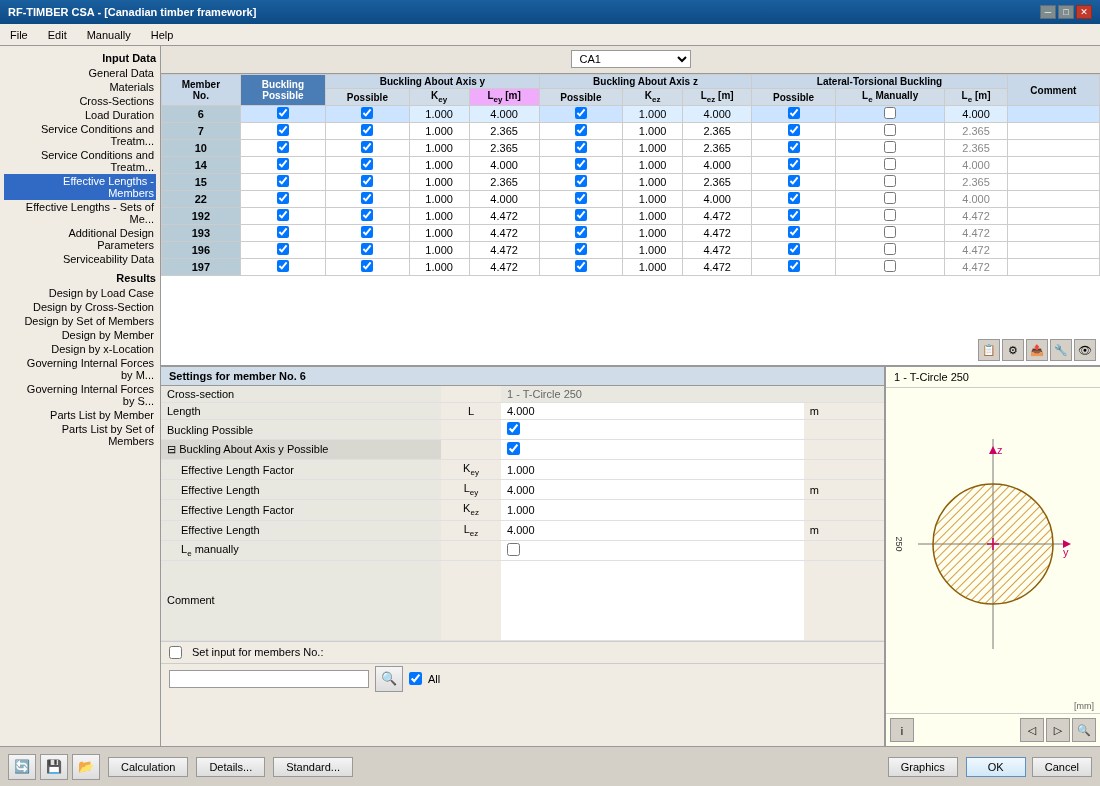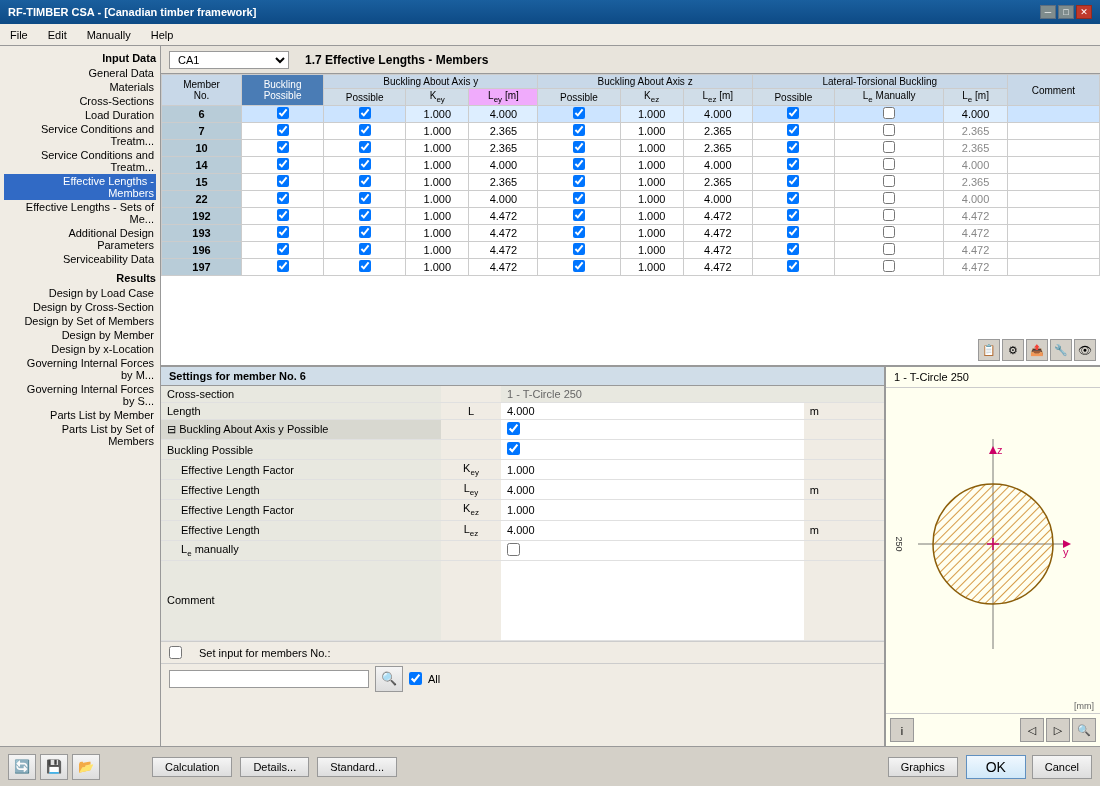--- a/index.html
+++ b/index.html
@@ -77,22 +77,23 @@
       overflow: hidden;
     }
 
     
     .content-header {
       background: #e8e4dc;
       border-bottom: 1px solid #999;
       padding: 4px 8px;
       display: flex;
       align-items: center;
-      gap: 16px;
+      gap: 8px;
       height: 28px;
+      flex-direction: column;
     }
     .dropdown-selector {
       background: white;
       border: 1px solid #999;
       padding: 1px 4px;
       width: 120px;
       font-size: 11px;
     }
     .content-title { font-size: 12px; font-weight: bold; color: #000000; }
 
@@ -112,21 +113,21 @@
       font-size: 10px;
     }
     .data-table th, .data-table td {
       border: 1px solid #ccc;
       padding: 1px 3px;
       text-align: center;
       white-space: nowrap;
     }
     .data-table th {
       background: #d0dde8;
-      font-weight: normal;
+      font-weight: bold;
       font-size: 10px;
     }
     .data-table .col-header-blue {
       background: #4a7cb5;
       color: white;
     }
     .data-table .col-header-light {
       background: #c8d8e8;
     }
     .data-table td.member-num {
@@ -233,21 +234,21 @@
     .bottom-bar {
       height: 40px;
       background: #d4d0c8;
       border-top: 1px solid #999;
       display: flex;
       align-items: center;
       padding: 4px 8px;
       gap: 8px;
     }
     .bottom-bar-left { display: flex; gap: 4px; }
-    .bottom-bar-center { flex: 1; display: flex; align-items: center; justify-content: flex-end; gap: 8px; margin-left: 44px; }
+    .bottom-bar-center { flex: 1; display: flex; align-items: center; justify-content: flex-end; gap: 8px; }
     .bottom-bar-right { display: flex; gap: 6px; }
     .btn {
       background: linear-gradient(to bottom, #f5f5f5, #ddd);
       border: 1px solid #999;
       padding: 3px 12px;
       cursor: pointer;
       font-size: 11px;
       min-width: 60px;
     }
     .btn-icon {
@@ -258,32 +259,32 @@
       font-size: 13px;
       width: 28px;
       height: 26px;
       display: flex; align-items: center; justify-content: center;
     }
     .btn-ok {
       background: linear-gradient(to bottom, #f0f8ff, #d0e8f8);
       border: 1px solid #6090c0;
       padding: 3px 16px;
       cursor: pointer;
-      font-size: 14px;
+      font-size: 11px;
       min-width: 60px;
     }
 
     
     .member-input-area {
       padding: 4px 8px;
       border-top: 1px solid #ccc;
       background: #f0ece4;
       display: flex;
-      align-items: flex-end;
-      gap: 17px;
+      align-items: center;
+      gap: 10px;
     }
 
     sub { font-size: 8px; }
   </style>
 </head>
 <body>
 
 <div class="title-bar">
   <span class="title-bar-title">RF-TIMBER CSA - [Canadian timber framework]</span>
   <div class="title-bar-controls">
@@ -523,27 +524,27 @@
             <td></td>
             <td colspan="2" style="background:#e8e8e0; color:#666;">1 - T-Circle 250</td>
           </tr>
           <tr>
             <td>Length</td>
             <td>L</td>
             <td style="background:white;">4.000</td>
             <td>m</td>
           </tr>
           <tr>
+            <td>Buckling Possible</td>
+            <td></td>
+            <td><input type="checkbox" checked="" style=""></td>
+            <td></td>
+          </tr>
+          <tr>
             <td style="background:#d8d8d0;"><span>⊟ </span>Buckling About Axis y Possible</td>
-            <td></td>
-            <td><input type="checkbox" checked="" style=""></td>
-            <td></td>
-          </tr>
-          <tr>
-            <td>Buckling Possible</td>
             <td></td>
             <td><input type="checkbox" checked="" style=""></td>
             <td></td>
           </tr>
           <tr>
             <td style="padding-left:20px;">Effective Length Factor</td>
             <td>K<sub>ey</sub></td>
             <td style="background:white;">1.000</td>
             <td></td>
           </tr>

